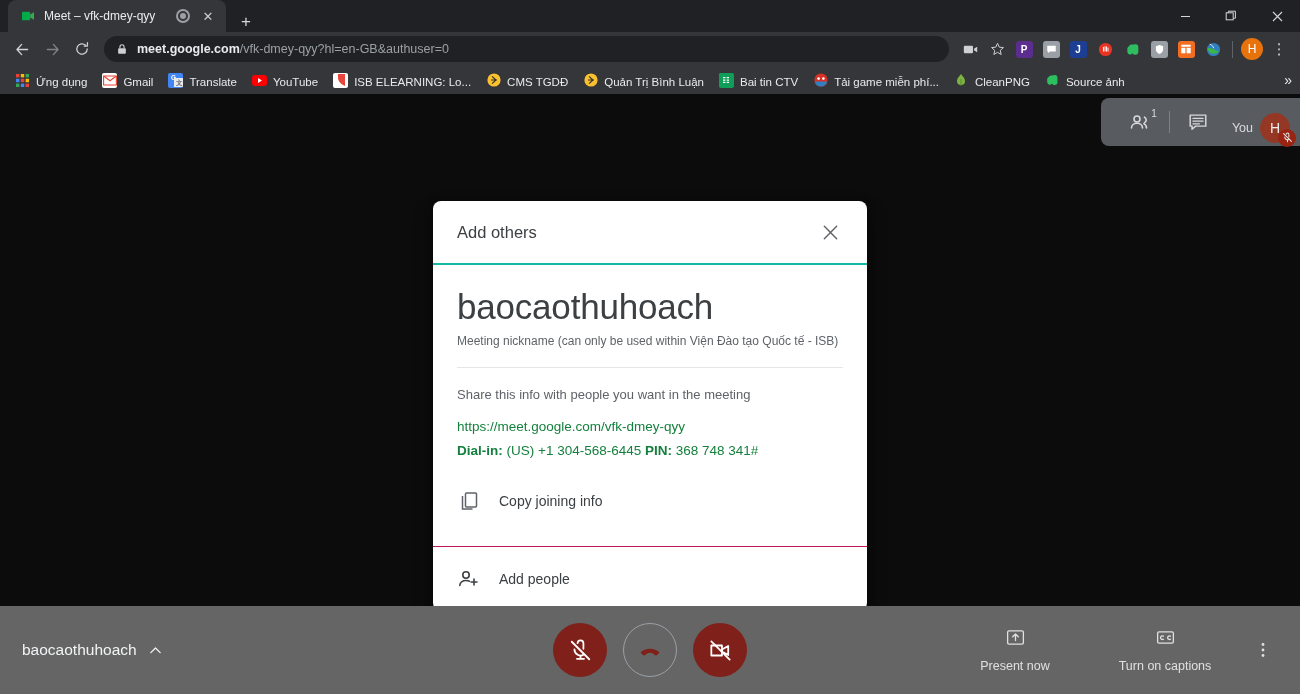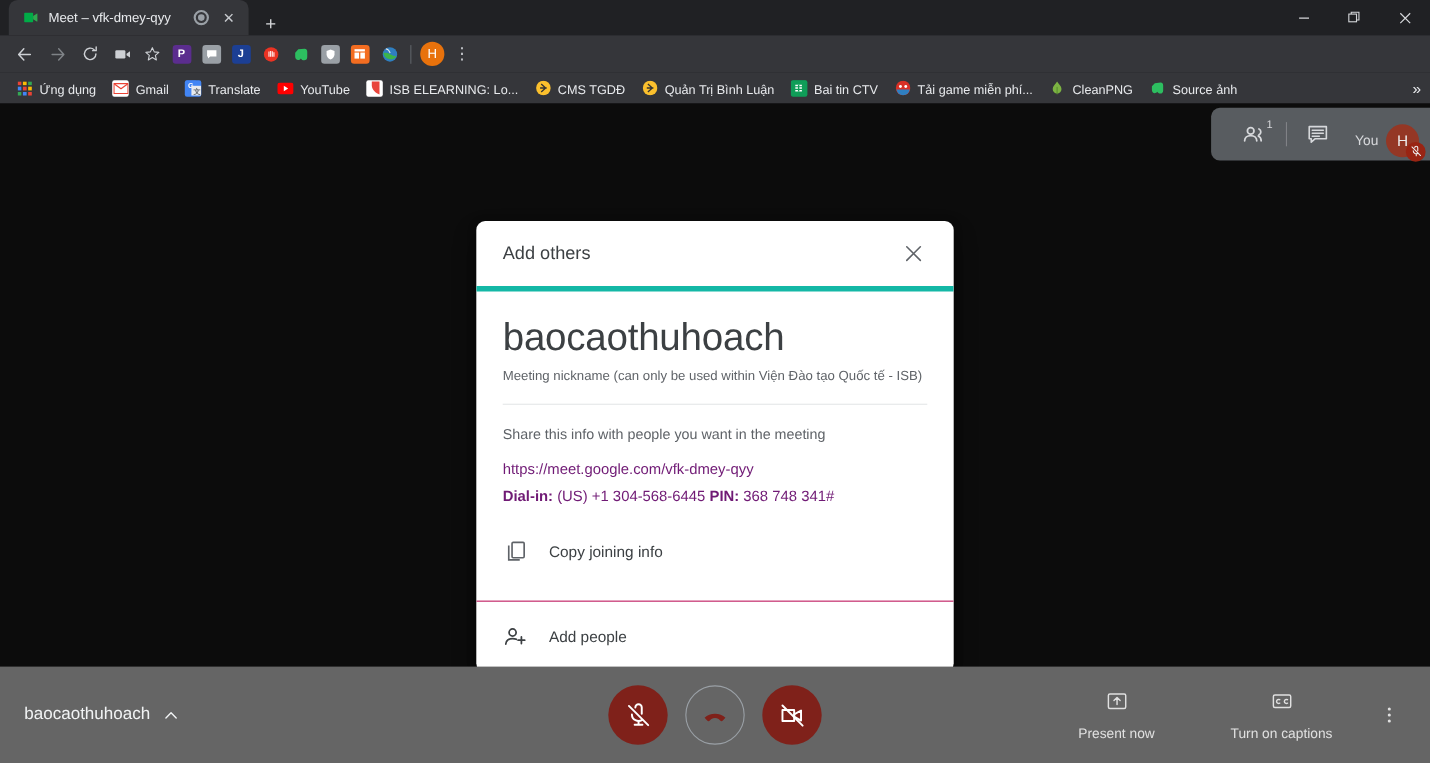--- a/index.html
+++ b/index.html
@@ -213,21 +213,21 @@
     width: 434px;
     background: #fff;
     border-radius: 8px;
     box-shadow: 0 11px 20px rgba(0,0,0,.45), 0 2px 8px rgba(0,0,0,.3);
     overflow: hidden;
   }
   .dlg-head {
     height: 64px;
     display: flex; align-items: center; justify-content: space-between;
     padding: 0 24px;
-    border-bottom: 5px solid #14b8a6;
+    border-bottom: 2px solid #14b8a6;
   }
   .dlg-title { font-size: 16.5px; color: #3c4043; }
   .dlg-close {
     width: 26px; height: 26px;
     display: flex; align-items: center; justify-content: center;
     color: #5f6368;
   }
   .dlg-body { padding: 22px 24px 8px; }
   .nickname {
     font-size: 35px;
@@ -239,21 +239,21 @@
   .nick-sub {
     margin-top: 7px;
     font-size: 12px;
     color: #5f6368;
   }
   .dlg-divider { height: 1px; background: #e4e6e8; margin: 19px 0 0; }
   .share-label {
     font-size: 13px; color: #5f6368;
     padding: 19px 0 13px;
   }
-  .share-line { font-size: 13.5px; color: #701a75; line-height: 1.73; }
+  .share-line { font-size: 13.5px; color: #15803d; line-height: 1.73; }
   .share-line b { font-weight: 700; }
   .copy-row {
     display: flex; align-items: center; gap: 18px;
     padding: 27px 0 25px;
   }
   .copy-icon { width: 24px; height: 24px; color: #5f6368; flex: 0 0 24px; }
   .copy-label { font-size: 14px; color: #3c4043; }
   .dlg-foot {
     border-top: 1px solid #be185d;
     display: flex; align-items: center; gap: 18px;
@@ -356,20 +356,29 @@
           <path d="M4 10h12M11 4l5.5 6L11 16" fill="none" stroke="currentColor" stroke-width="1.6" stroke-linecap="round" stroke-linejoin="round"></path>
         </svg>
     </span>
     <span class="navbtn">
       <svg width="16" height="16" viewBox="0 0 20 20">
           <path d="M16.5 10a6.5 6.5 0 1 1-2-4.7" fill="none" stroke="currentColor" stroke-width="1.6" stroke-linecap="round"></path>
           <path d="M16.8 2.2v4.1h-4.1" fill="none" stroke="currentColor" stroke-width="1.6" stroke-linecap="round" stroke-linejoin="round"></path>
         </svg>
     </span>
 
+    <div class="omnibox">
+      <span style="display:flex;color:#cdd0d4">
+        <svg width="12" height="12" viewBox="0 0 14 14">
+          <rect x="2.5" y="6" width="9" height="6.4" rx="1" fill="currentColor"></rect>
+          <path d="M4.6 6V4.4a2.4 2.4 0 0 1 4.8 0V6" fill="none" stroke="currentColor" stroke-width="1.3"></path>
+        </svg>
+      </span>
+      <span class="url"><b>meet.google.com</b><span>/vfk-dmey-qyy?hl=en-GB&amp;authuser=0</span></span>
+    </div>
 
     <div class="tb-icons">
       <span class="tb-icon">
         <svg width="15" height="15" viewBox="0 0 18 18">
             <rect x="1" y="4.5" width="11" height="9" rx="1.4" fill="currentColor"></rect>
             <path d="M13.2 8.2l3.8-2.6v6.8l-3.8-2.6z" fill="currentColor"></path>
           </svg>
       </span>
       <span class="tb-icon">
         <svg width="15" height="15" viewBox="0 0 18 18">

